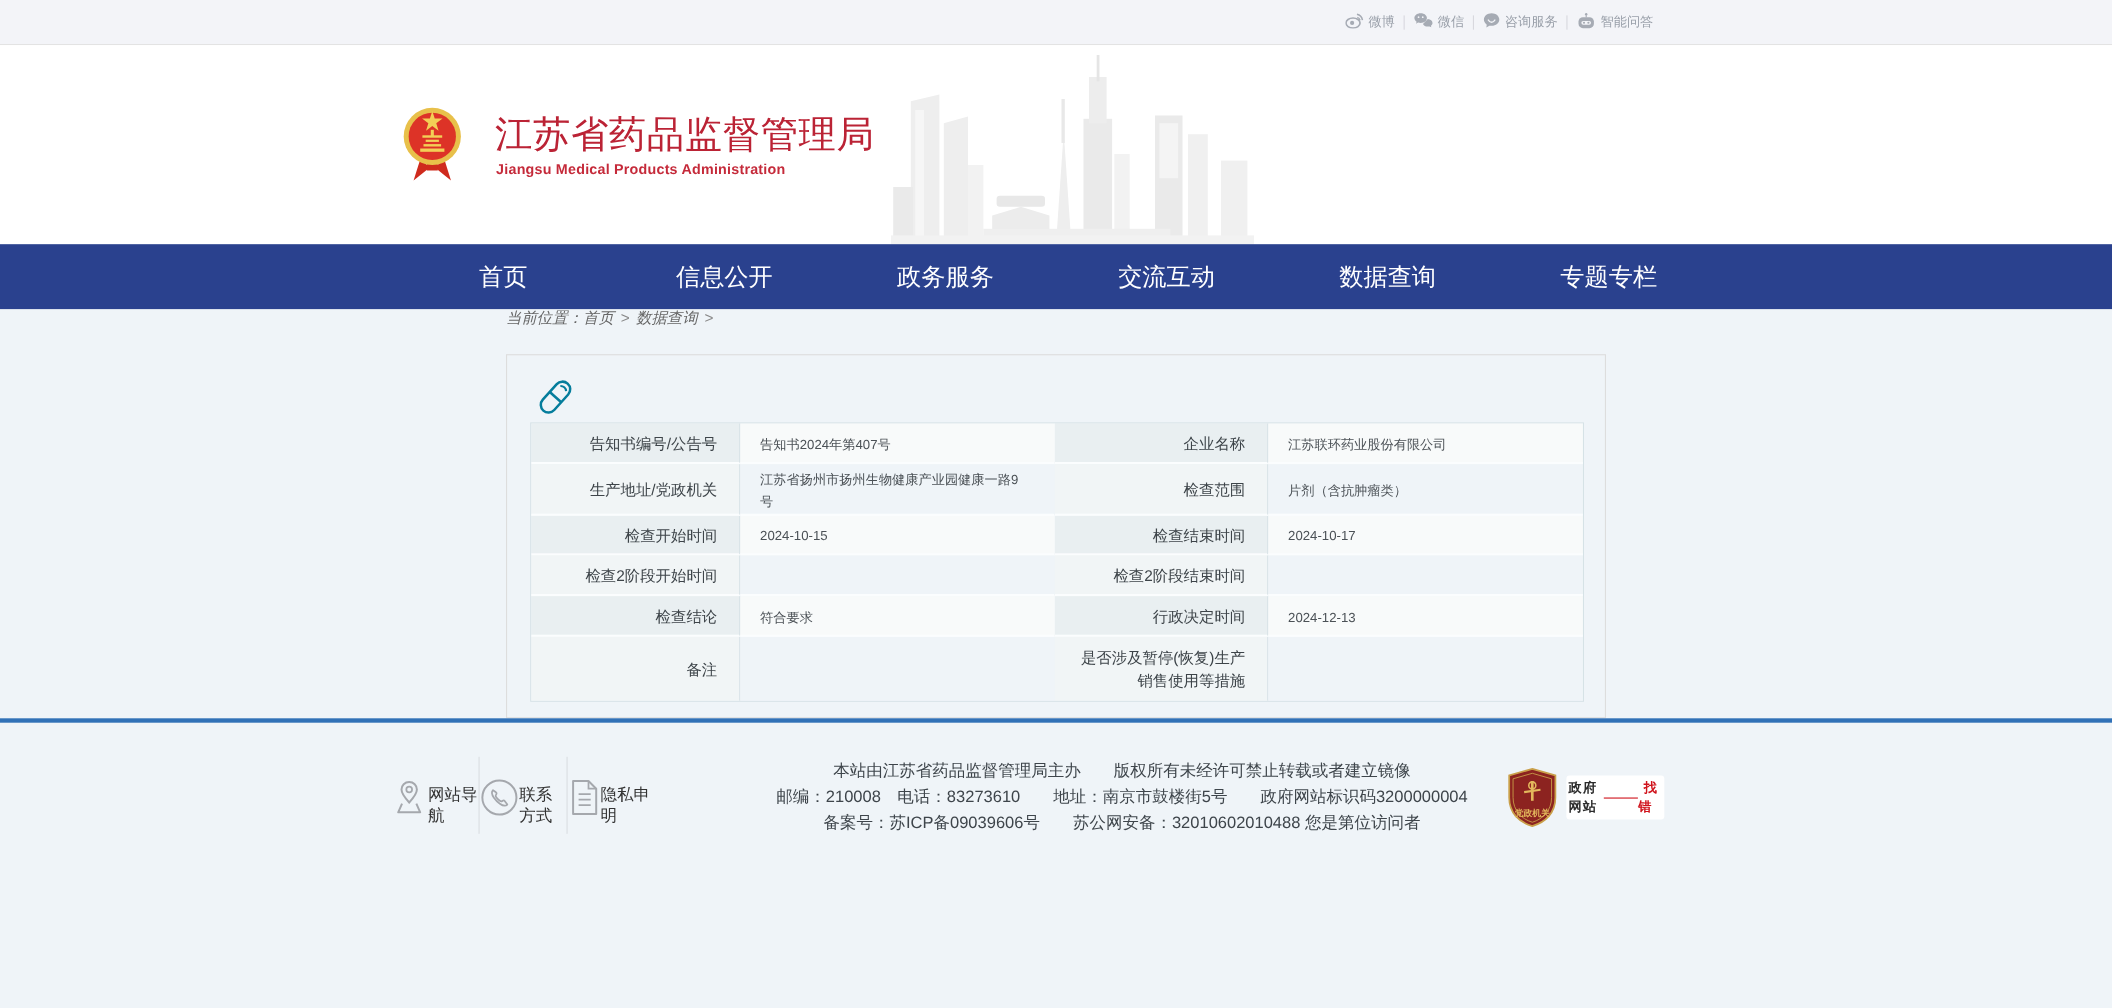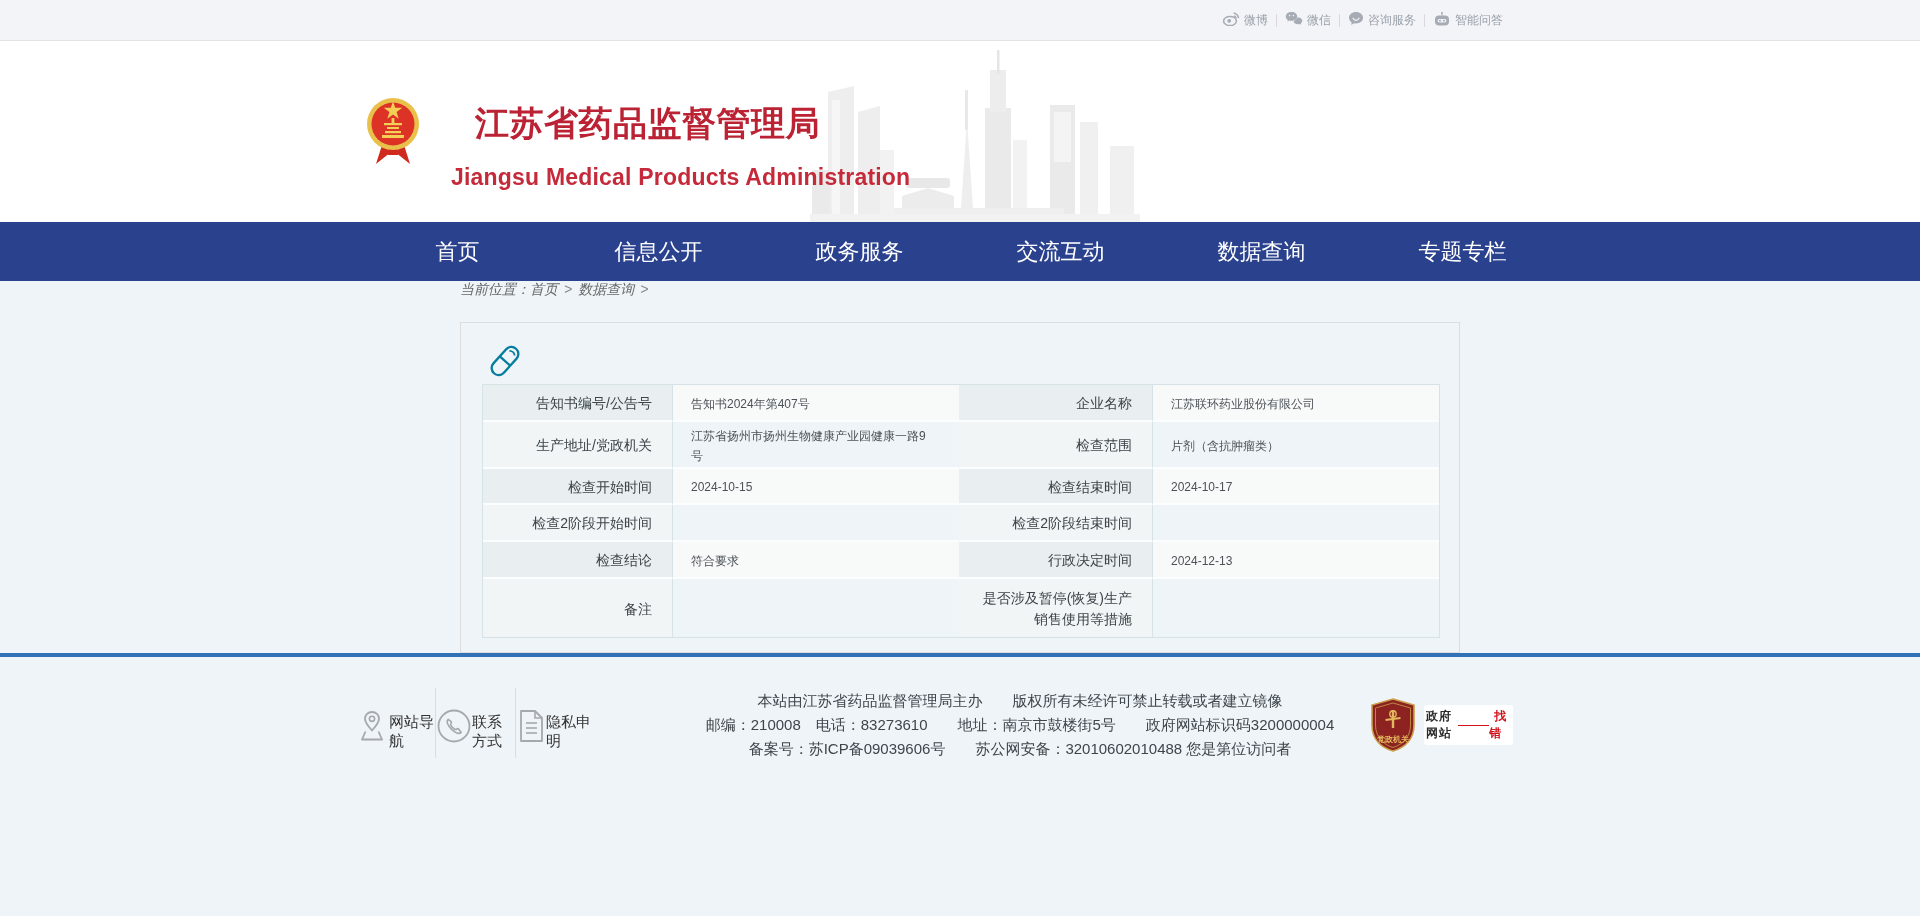--- a/index.html
+++ b/index.html
@@ -10,22 +10,22 @@
 .topbar { position:absolute; top:0; left:0; width:100%; height:41px; background:#f3f4f8; border-bottom:1px solid #e3e3e3; }
 .topbar-items { position:absolute; right:417px; top:0; height:40px; display:flex; align-items:center; }
 .tb-item { display:flex; align-items:center; color:#9aa0aa; font-size:12px; cursor:pointer; }
 .tb-item svg { margin-right:4px; }
 .tb-sep { width:1px; height:13px; background:#d8d8de; margin:0 8px; }
 
 
 .header { position:absolute; top:41px; left:0; width:100%; height:181px; background:#ffffff; overflow:hidden; }
 .emblem { position:absolute; left:363px; top:52px; }
 .skyline { position:absolute; left:810px; top:9px; }
-.site-title { position:absolute; left:475px; top:61px; font-size:34px; line-height:42px; font-weight:bold; color:#bb2335; letter-spacing:0.5px; white-space:nowrap; }
-.site-subtitle { position:absolute; left:451px; top:123px; font-size:23px; font-weight:bold; color:#c52a3a; letter-spacing:0.2px; white-space:nowrap; }
+.site-title { position:absolute; left:450px; top:61px; font-size:34px; line-height:42px; font-weight:normal; color:#bb2335; letter-spacing:0.5px; white-space:nowrap; }
+.site-subtitle { position:absolute; left:451px; top:105px; font-size:13px; font-weight:bold; color:#c52a3a; letter-spacing:0.2px; white-space:nowrap; }
 
 
 .nav { position:absolute; top:222px; left:0; width:100%; height:59px; background:#2a418e; }
 .nav-list { width:1206px; margin:0 auto; height:100%; display:flex; list-style:none; }
 .nav-item { flex:1; display:flex; align-items:center; justify-content:center; color:#ffffff; font-size:22px; cursor:pointer; }
 
 
 .breadcrumb { position:absolute; top:281px; left:460px; height:41px; display:flex; font-size:14px; color:#666;font-style:italic; }
 .breadcrumb .bc-link { color:#666; cursor:pointer; }
 .breadcrumb .bc-sep { color:#888; margin:0 6px; }

